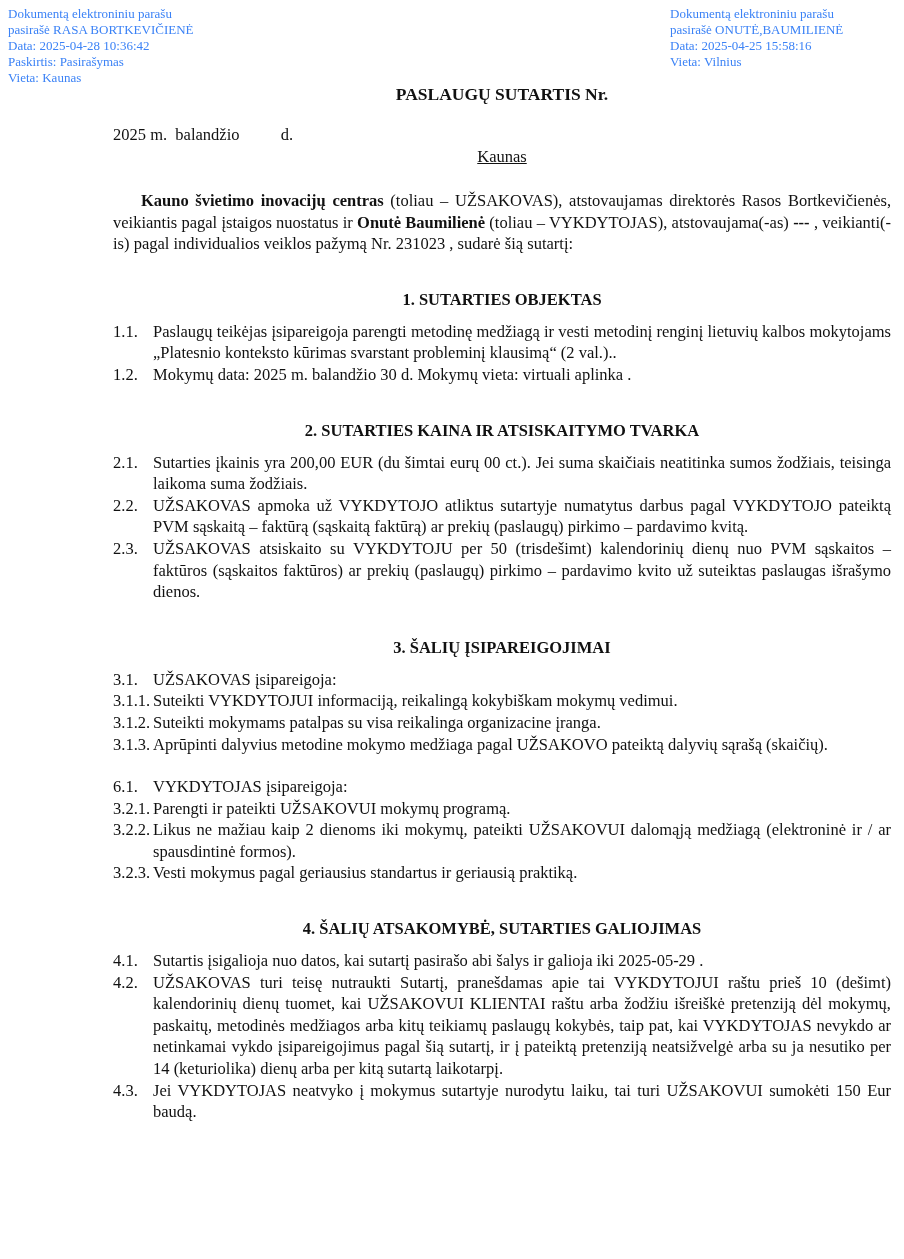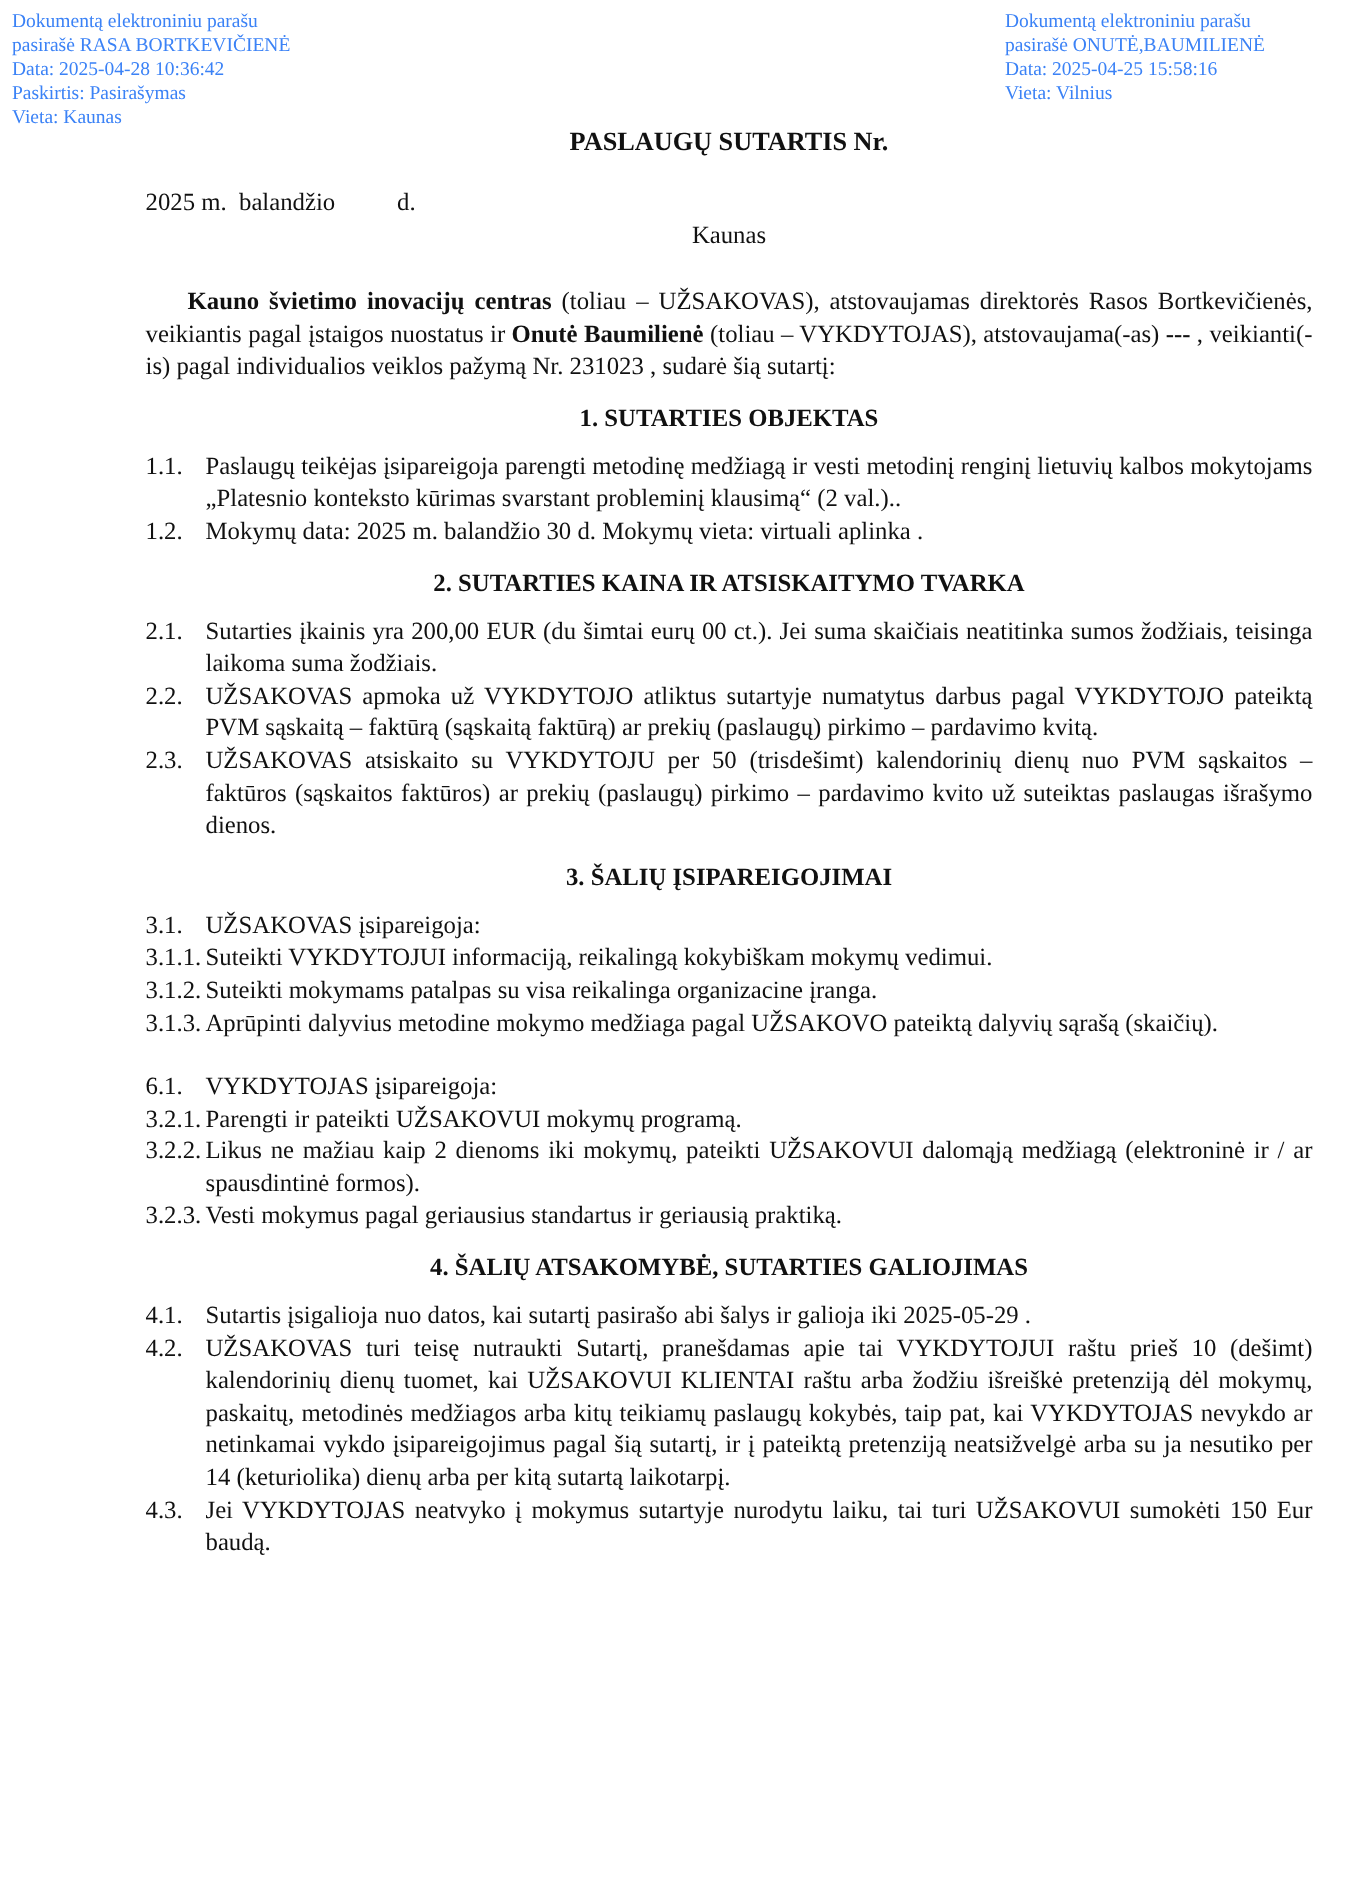--- a/index.html
+++ b/index.html
@@ -13,48 +13,48 @@
   }
   .sig {
     position: absolute; top: 6px;
     font-size: 13px; line-height: 16px;
     color: #3b82f6;
     white-space: nowrap;
   }
   .sig-left  { left: 8px; }
   .sig-right { left: 670px; }
   .content {
-    position: absolute; top: 0; left: 97px; width: 778px;
+    position: absolute; top: 0; left: 113px; width: 778px;
   }
   .doc-title {
     margin-top: 84px;
     text-align: center;
     font-weight: bold;
     font-size: 17.5px;
     line-height: 21px;
   }
   .date-line {
     margin-top: 19px;
     text-align: left;
     font-size: 16.5px; line-height: 21.5px;
     white-space: pre-wrap;
   }
   .city-line {
     text-align: center;
-    font-size: 16.5px; line-height: 21.5px;
+    font-size: 16.5px; line-height: 21.5px; text-decoration: underline;
   }
   .intro {
     margin: 23px 0 0 0;
     font-size: 16.5px; line-height: 21.6px;
     text-align: justify;
     text-indent: 28px;
   }
   .b { font-weight: bold; }
   .section-heading {
-    margin: 13px 0 11px 0;
+    margin: 34px 0 11px 0;
     text-align: center;
     font-weight: bold;
     font-size: 16.5px; line-height: 21px;
   }
   .items { font-size: 16.5px; line-height: 21.6px; }
   .item {
     padding-left: 40px;
     text-indent: -40px;
     text-align: justify;
   }

